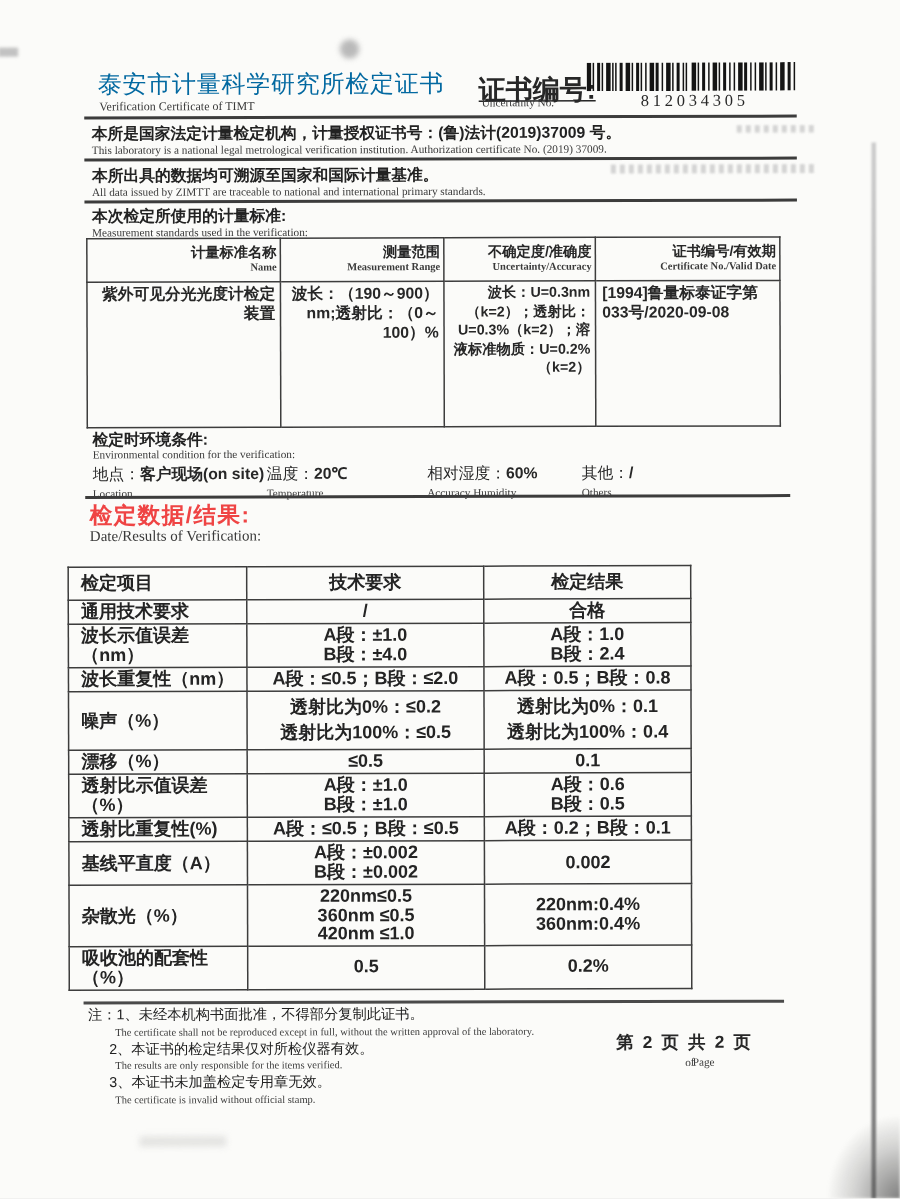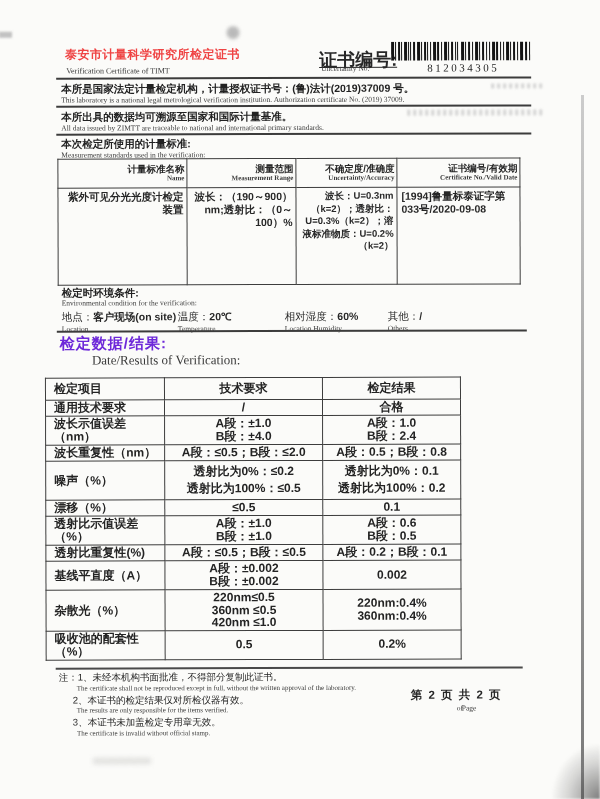--- a/index.html
+++ b/index.html
@@ -5,21 +5,21 @@
   html,body{margin:0;padding:0;background:#e9e9e7;}
   .page{position:relative;width:600px;height:799px;background:#fbfbf9;overflow:hidden;
         font-family:"Liberation Sans",sans-serif;color:#272727;}
   .paper{position:absolute;inset:0;transform:rotate(-0.15deg);}
   .abs{position:absolute;}
   .en{font-family:"Liberation Serif",serif;color:#3a3a3a;}
   .rule{position:absolute;background:#3c3c3c;height:2px;}
   .rule-thin{position:absolute;background:#4a4a4a;height:1.5px;}
 
   
-  .title-cn{font-size:12px;font-weight:700;letter-spacing:.5px;color:#ef4444;}
+  .title-cn{font-size:16px;font-weight:400;letter-spacing:.5px;color:#0369a1;}
   .title-en{font-size:8px;}
   .certno-label{font-size:18px;font-weight:700;text-decoration:underline;}
   .certno-en{font-size:7.5px;}
   .certno-digits{font-size:11px;letter-spacing:2.5px;font-family:"Liberation Serif",serif;text-align:center;width:132px;}
 
   .st-cn{font-size:10.5px;font-weight:700;color:#222;}
   .st-en{font-size:7.5px;}
 
   
   table{border-collapse:collapse;table-layout:fixed;}
@@ -30,22 +30,22 @@
   .std-table .h-en{font-size:7px;display:block;line-height:9px;}
   .std-table tbody td{height:92px;line-height:13px;font-weight:600;}
   .std-table td.uncert{font-size:9.5px;line-height:12.5px;}
   .std-table td.certcol{text-align:left;padding-left:4px;font-weight:600;border-radius:14px;}
 
   
   .env-label{font-size:10.5px;}
   .env-val{font-weight:700;font-size:10.5px;}
   .env-en{font-size:7.5px;}
 
-  .res-title-cn{font-size:15px;font-weight:600;letter-spacing:1px;color:#6d28d9;}
-  .res-title-en{font-size:13px;margin-left:32px;}
+  .res-title-cn{font-size:15px;font-weight:600;letter-spacing:1px;color:#ef4444;}
+  .res-title-en{font-size:10px;}
 
   
   .res-table{width:415px;font-size:12px;padding-left:36px;}
   .res-table th,.res-table td{border:1px solid #3d3d3d;padding:1px 4px;line-height:13px;
       font-weight:600;text-align:center;white-space:pre-line;color:#242424;}
   .res-table thead th{padding:4px 4px;font-weight:700;}
   .res-table th:first-child,.res-table td:first-child{text-align:left;padding-left:8px;}
   .res-table tbody tr:nth-child(4) td{line-height:17px;padding-top:2px;padding-bottom:2px;}
   .res-table tbody tr:nth-child(9) td{line-height:12.5px;}
 
@@ -187,21 +187,21 @@
     <div class="abs" style="left:62px;top:306px;">
       <span class="env-label">地点：</span><span class="env-val">客户现场(on site)</span>
       <div class="env-en en">Location</div>
     </div>
     <div class="abs" style="left:178px;top:306px;">
       <span class="env-label">温度：</span><span class="env-val">20℃</span>
       <div class="env-en en">Temperature</div>
     </div>
     <div class="abs" style="left:285px;top:306px;">
       <span class="env-label">相对湿度：</span><span class="env-val">60%</span>
-      <div class="env-en en">Location Humidity</div>
+      <div class="env-en en">Accuracy Humidity</div>
     </div>
     <div class="abs" style="left:388px;top:306px;">
       <span class="env-label">其他：</span><span class="env-val">/</span>
       <div class="env-en en">Others</div>
     </div>
     <div class="rule" style="left:57px;top:330px;width:470px;"></div>
 
     <div class="abs res-title-cn" style="left:60px;top:334px;">检定数据/结果:</div>
     <div class="abs res-title-en en" style="left:60px;top:352px;">Date/Results of Verification:</div>
 
@@ -234,21 +234,21 @@
         <tr>
           <td>波长重复性（nm）</td>
           <td>A段：≤0.5；B段：≤2.0</td>
           <td>A段：0.5；B段：0.8</td>
         </tr>
         <tr>
           <td>噪声（%）</td>
           <td>透射比为0%：≤0.2
 透射比为100%：≤0.5</td>
           <td>透射比为0%：0.1
-透射比为100%：0.2</td>
+透射比为100%：0.4</td>
         </tr>
         <tr>
           <td>漂移（%）</td>
           <td>≤0.5</td>
           <td>0.1</td>
         </tr>
         <tr>
           <td>透射比示值误差（%）</td>
           <td>A段：±1.0
 B段：±1.0</td>

